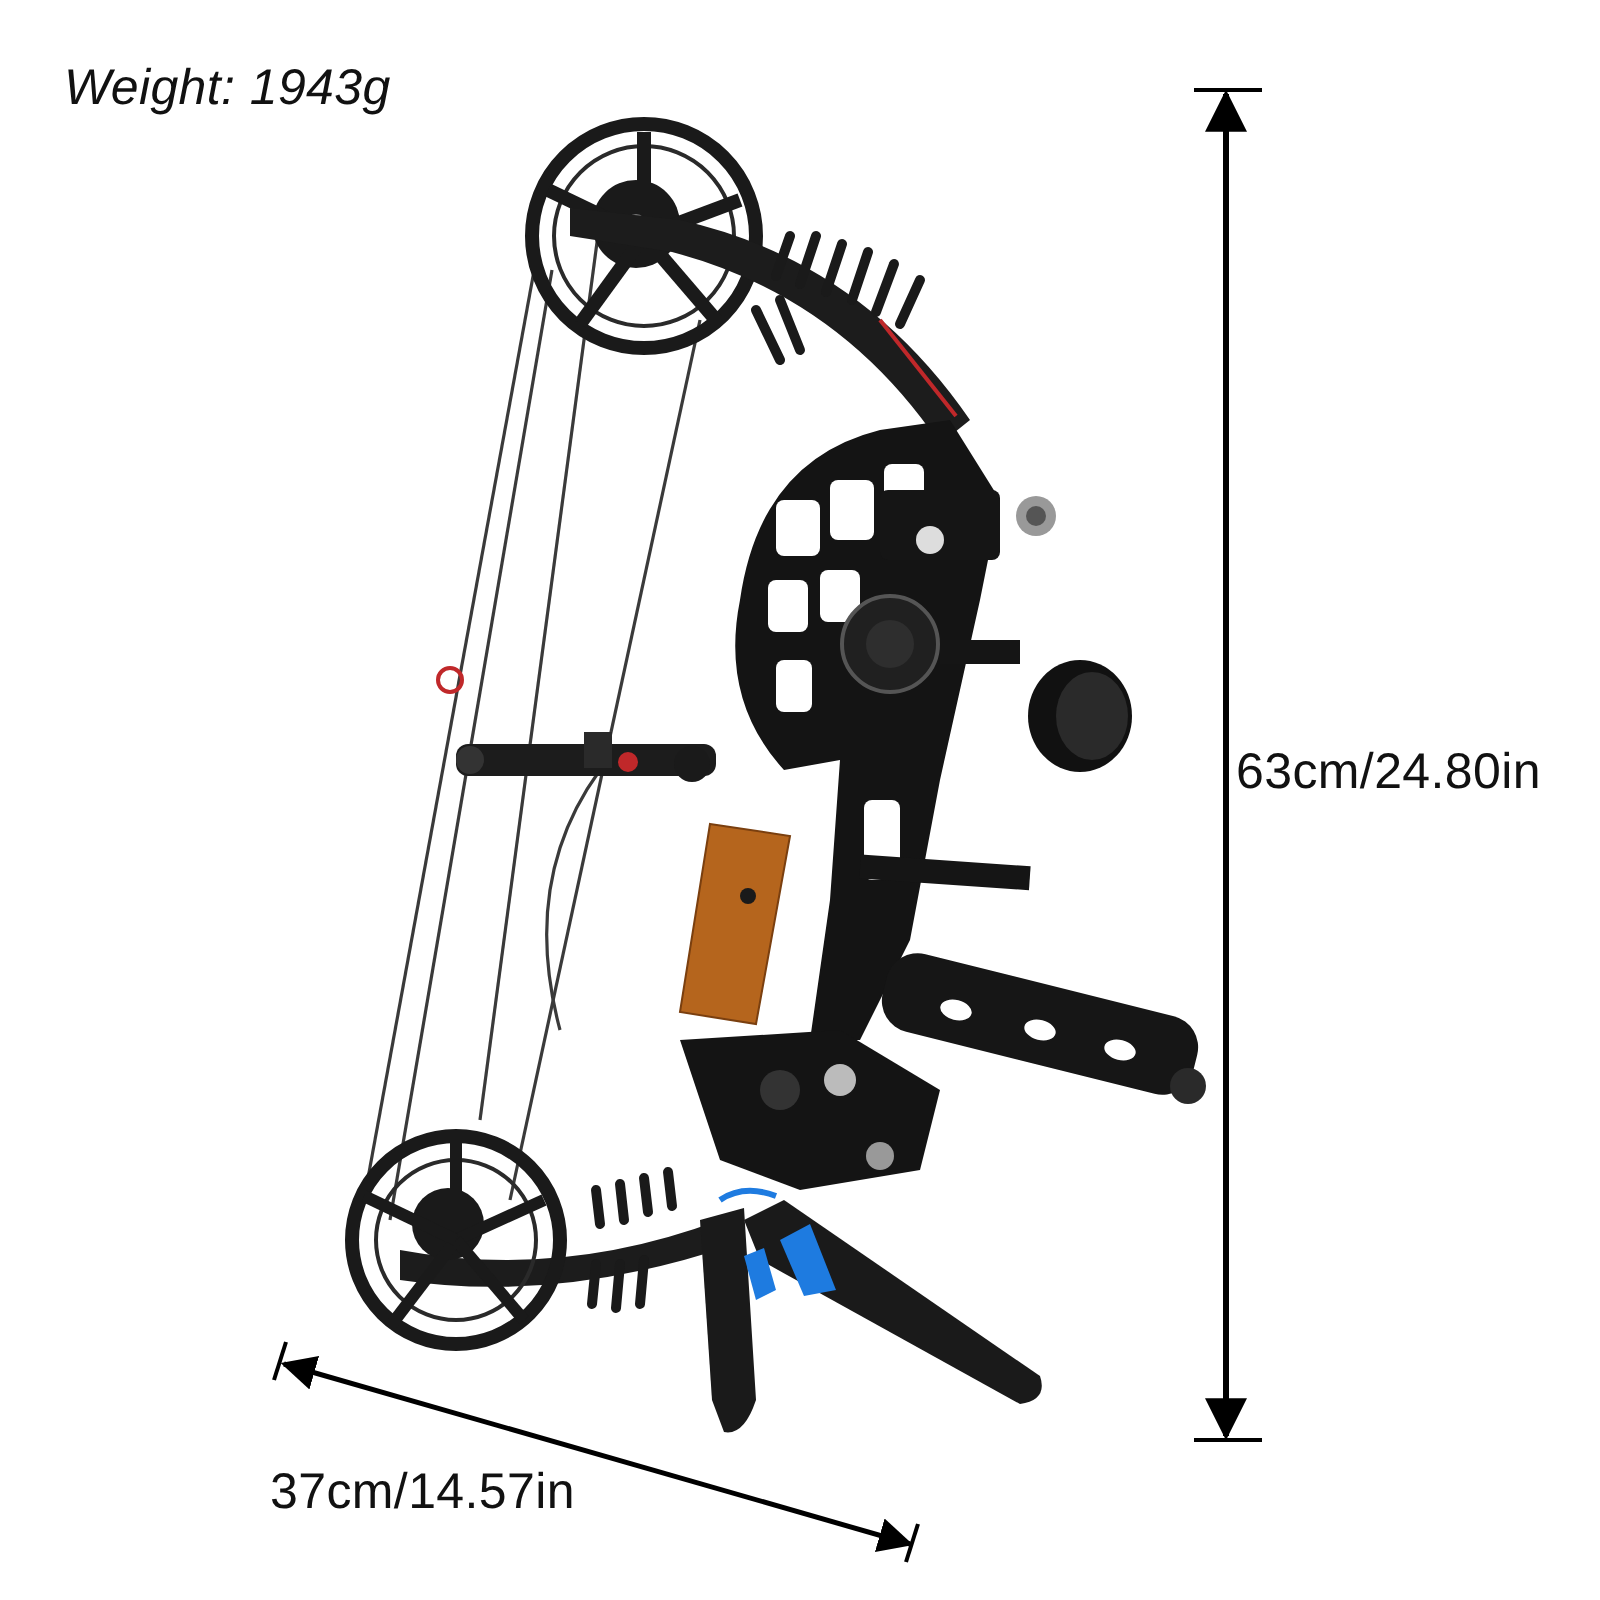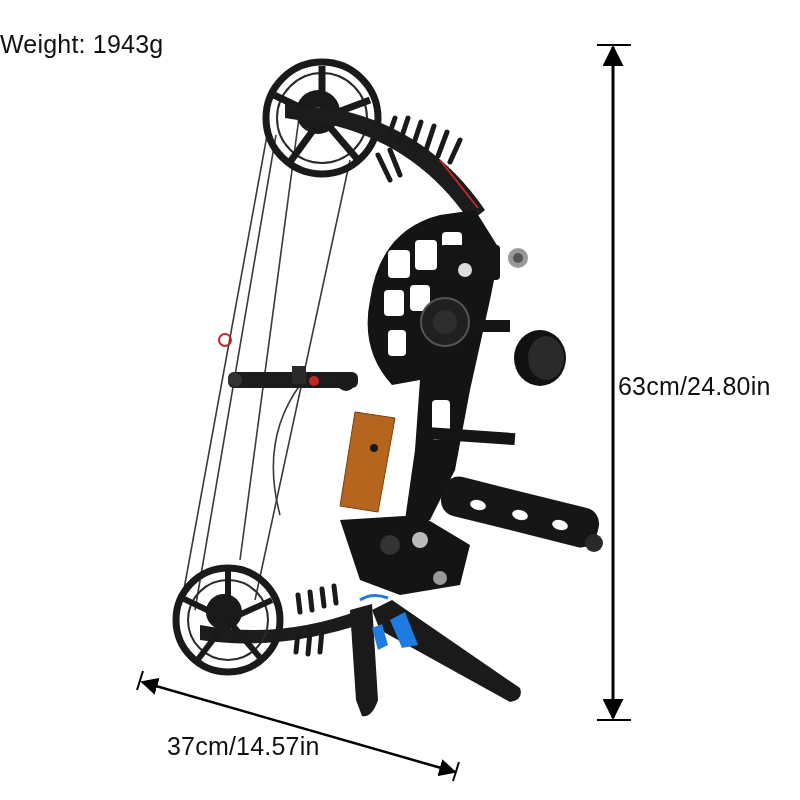--- a/index.html
+++ b/index.html
@@ -1,20 +1,20 @@
 <!DOCTYPE html>
 <html><head>
   <meta charset="utf-8">
   <style>
     html, body { margin:0; padding:0; background:#ffffff; }
     body { width:800px; height:800px; position:relative; overflow:hidden; font-family:"Liberation Sans", sans-serif; }
     .label { position:absolute; color:#111111; font-family:"Liberation Sans", sans-serif; font-size:25px; letter-spacing:0.2px; white-space:nowrap; }
-    #weight-label { left:0; top:30px; }
+    #weight-label { left:32px; top:30px;font-style:italic; }
     #height-label { left:618px; top:372px; }
-    #width-label { left:135px; top:732px;margin-left:32px; }
+    #width-label { left:135px; top:732px; }
     svg.art { position:absolute; left:0; top:0; }
   </style>
 </head>
 <body>
 
 <div class="label" id="weight-label">Weight: 1943g</div>
 <div class="label" id="height-label">63cm/24.80in</div>
 <div class="label" id="width-label">37cm/14.57in</div>
 
 <svg class="art" width="800" height="800" viewBox="0 0 800 800">

